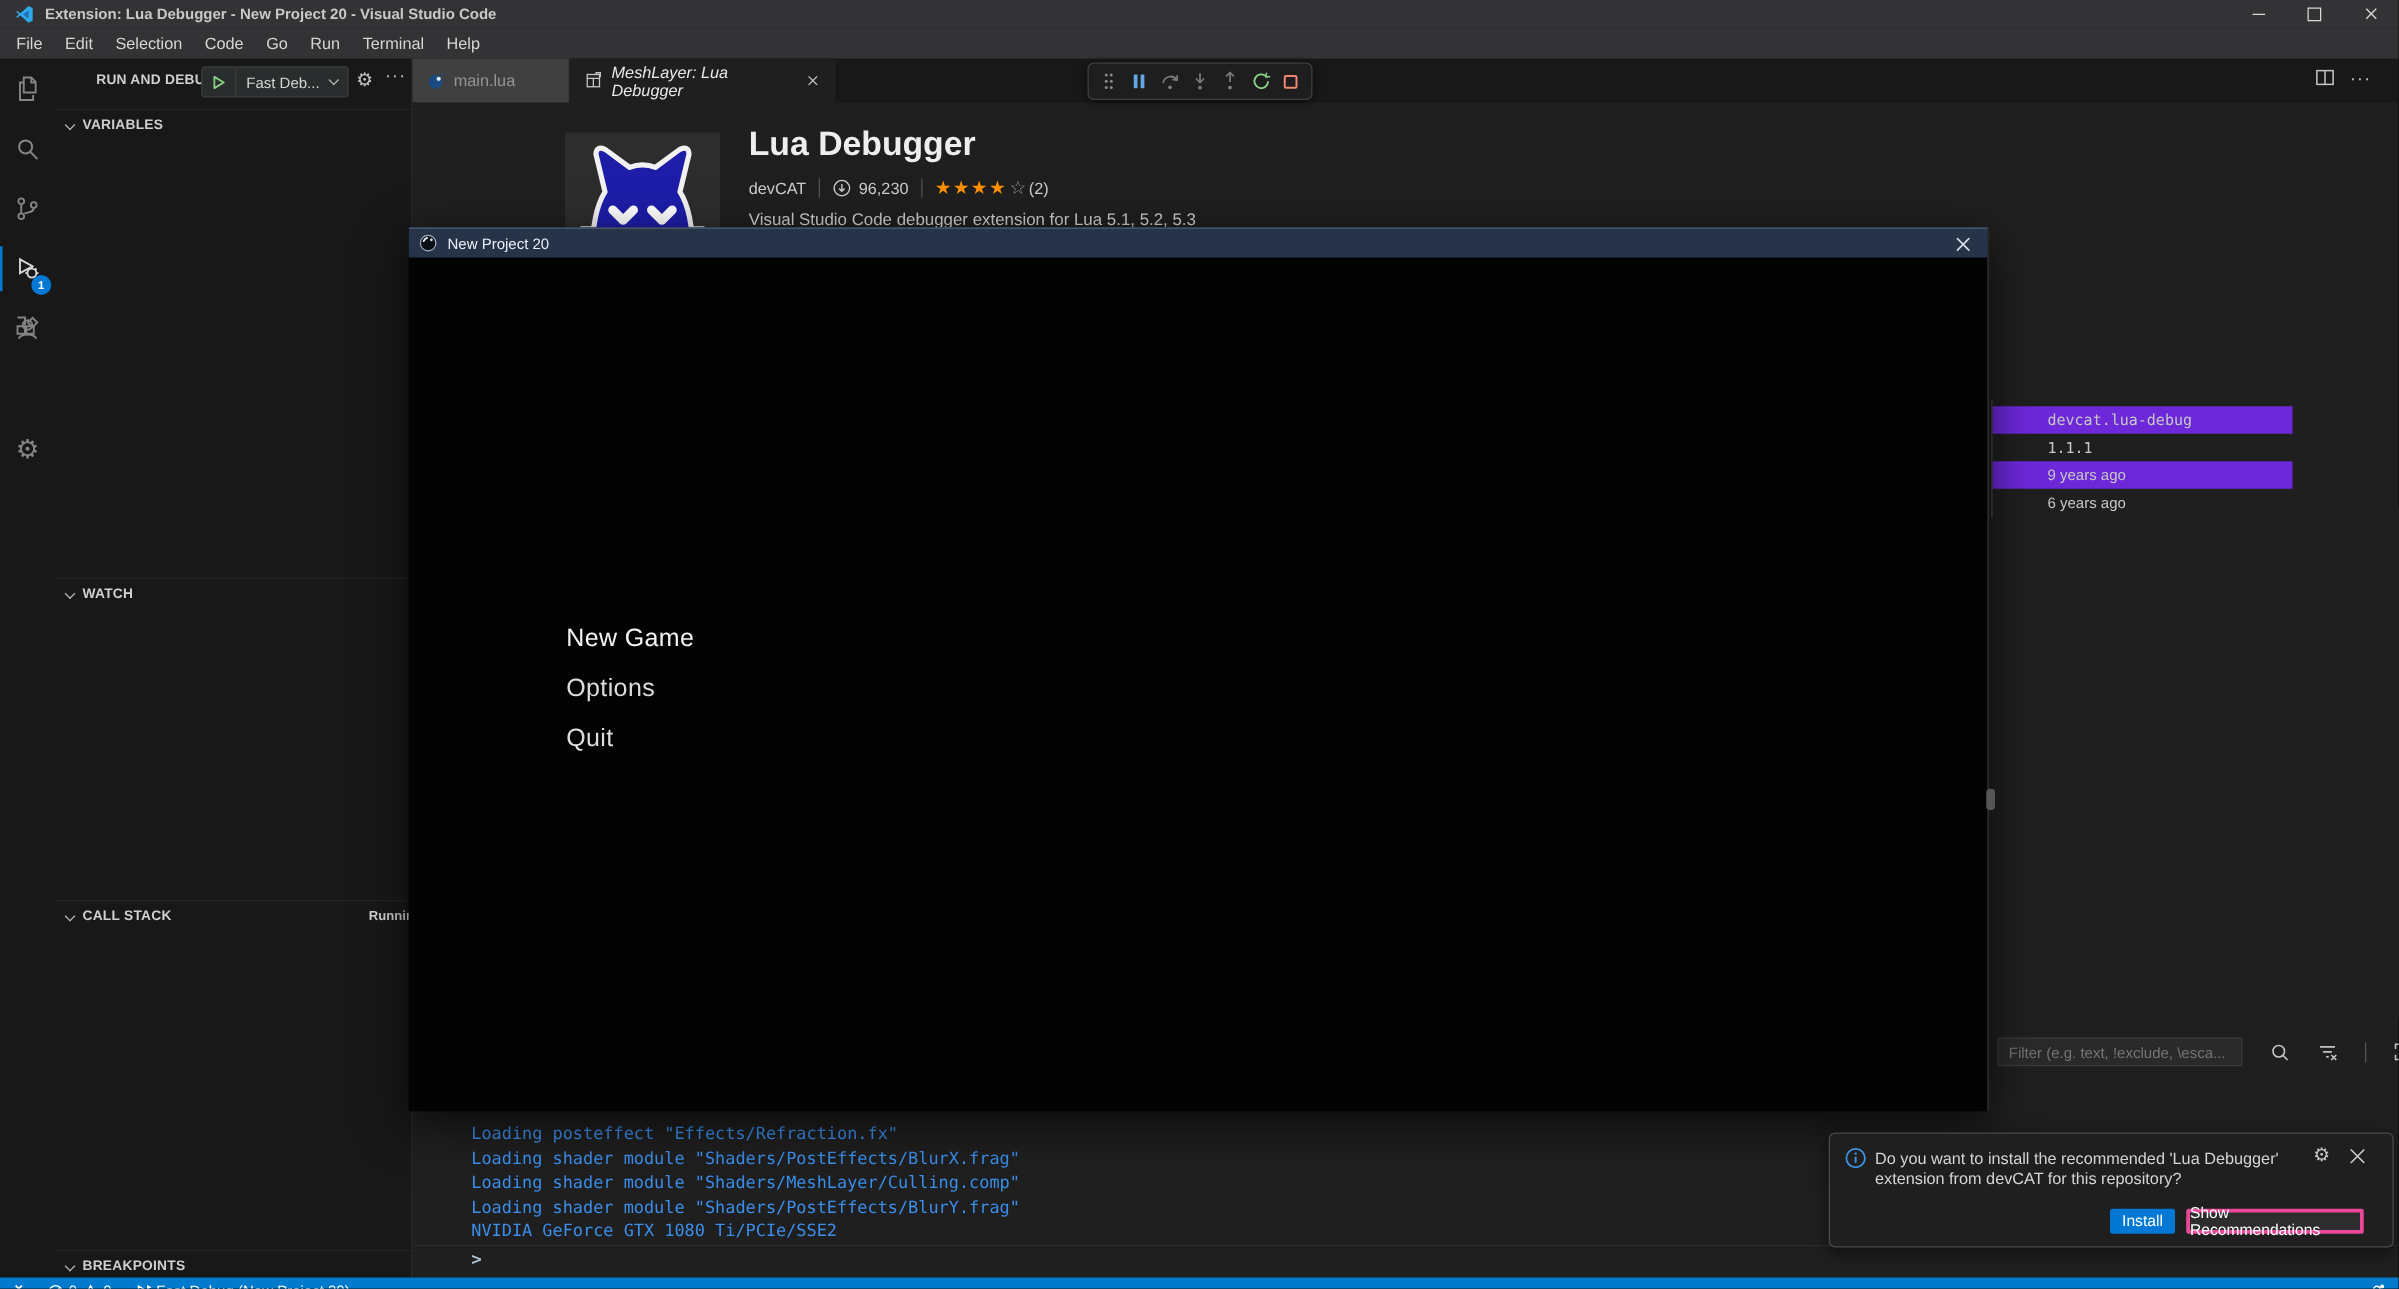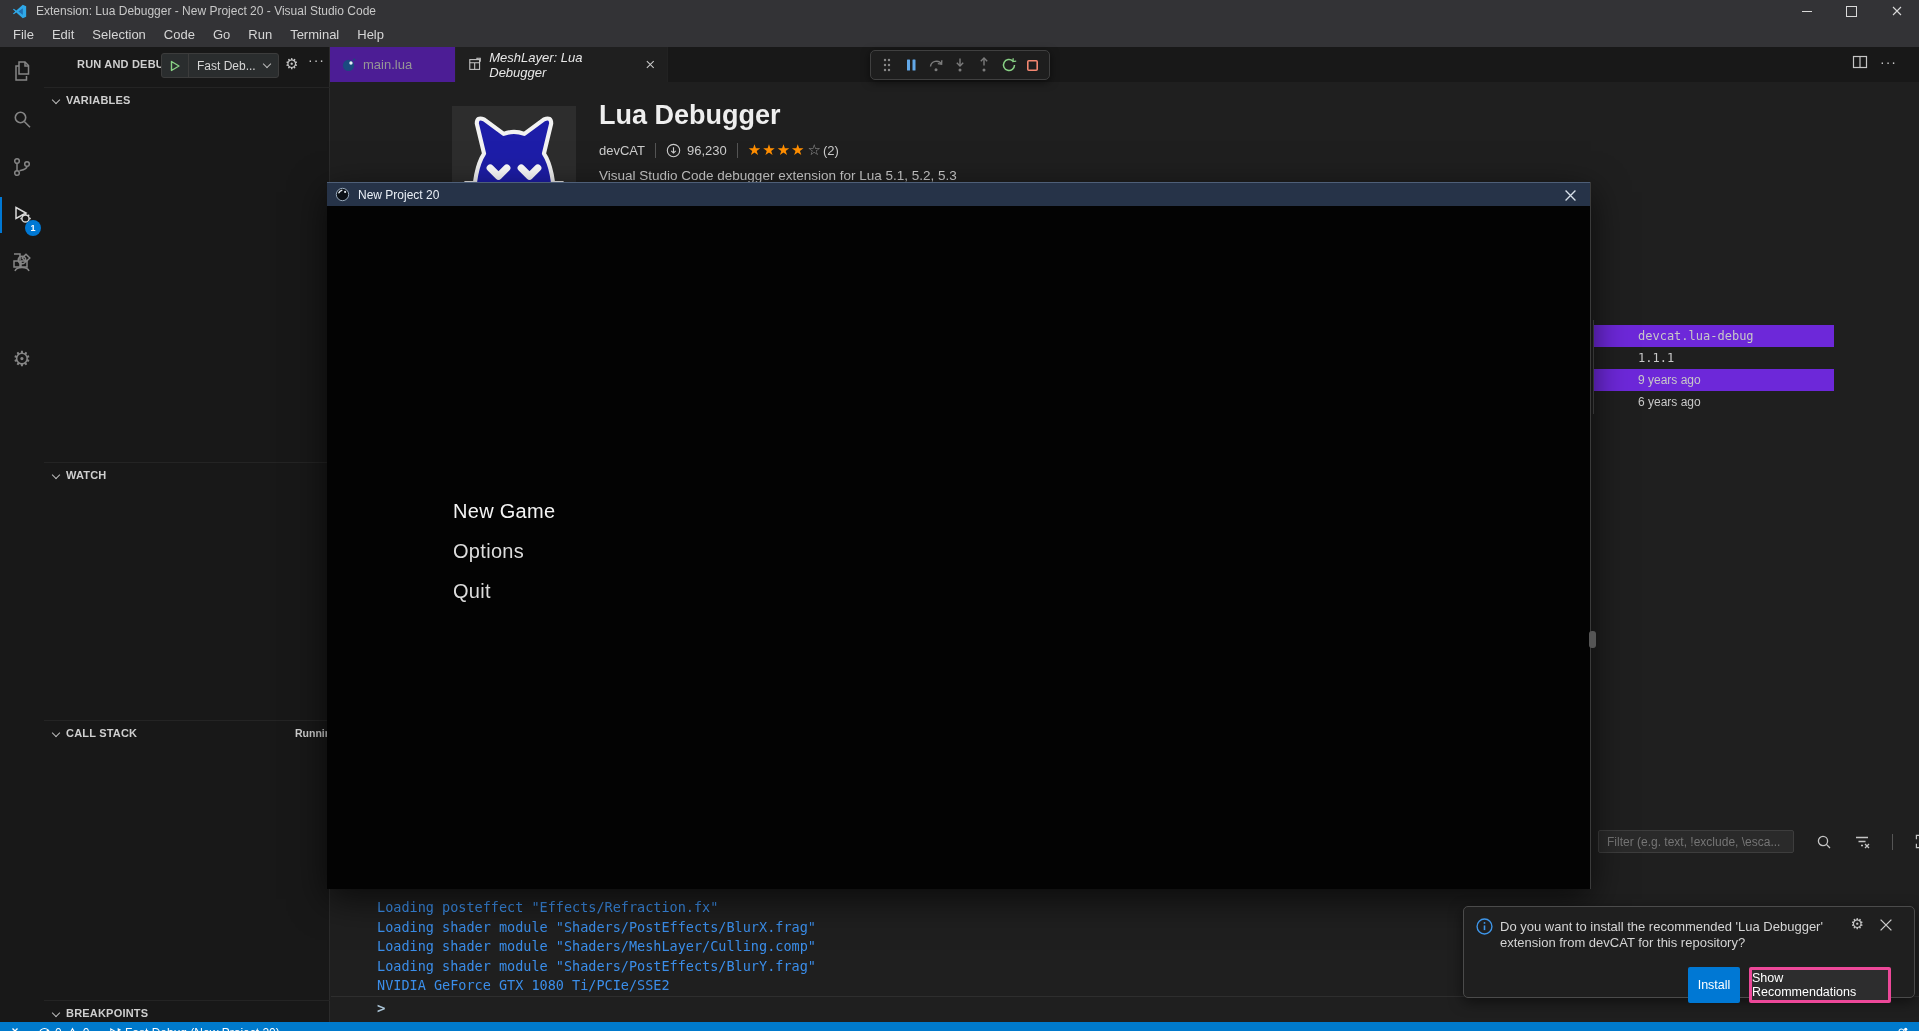--- a/index.html
+++ b/index.html
@@ -2,21 +2,21 @@
 <html><head>
 <meta charset="utf-8">
 <style>
   html,body{margin:0;padding:0;background:#000;}
   #root{position:relative;width:1919px;height:1031px;background:#1f1f1f;overflow:hidden;
         font-family:"Liberation Sans",sans-serif;color:#ccc;-webkit-font-smoothing:antialiased;}
   .abs{position:absolute;}
   .row{display:flex;align-items:center;}
   svg{display:block;}
   
-  .titlebar{left:0;top:0;width:1919px;height:22px;background:#333336;}
+  .titlebar{left:0;top:0;width:1919px;height:22px;background:#333336;font-weight:bold;}
   .title-text{left:36px;top:0;line-height:22px;font-size:12px;color:#c8c8c8;white-space:nowrap;}
   .winctl{top:0;width:45px;height:22px;display:flex;align-items:center;justify-content:center;}
   .menubar{left:0;top:22px;width:1919px;height:25px;background:#333336;display:flex;align-items:center;padding-left:4px;box-sizing:border-box;}
   .menu-item{padding:0 9px;font-size:13px;color:#d6d6d6;line-height:25px;}
   
   .activitybar{left:0;top:47px;width:44px;height:975px;background:#181818;}
   .act-item{position:relative;width:44px;height:48px;display:flex;align-items:center;justify-content:center;}
   .act-active-ind{position:absolute;left:0;top:6px;width:2px;height:36px;background:#0078d4;}
   .badge{position:absolute;right:3px;bottom:3px;width:16px;height:16px;border-radius:50%;background:#0078d4;color:#fff;
          font-size:9px;display:flex;align-items:center;justify-content:center;font-weight:bold;}
@@ -53,21 +53,21 @@
   .filterbar{left:1598px;top:830px;display:flex;align-items:center;gap:22px;}
   .filter-input{width:196px;height:23px;background:#2a2a2a;border:1px solid #3d3d3d;color:#999;font-size:12px;padding:0 8px;box-sizing:border-box;border-radius:2px;font-family:"Liberation Sans",sans-serif;}
   
   .gamewin{left:327px;top:182px;width:1263px;height:707px;background:#030303;z-index:30;box-shadow:0 10px 34px rgba(0,0,0,.65);border-right:1px solid #3a3a3a;}
   .game-titlebar{position:absolute;left:0;top:0;width:100%;height:24px;background:#263348;border-top:1px solid #4e5f78;box-sizing:border-box;display:flex;align-items:center;}
   .game-title{margin-left:8px;font-size:12px;color:#e9eff6;}
   .game-menu-item{position:absolute;left:126px;font-size:20px;letter-spacing:.3px;}
   
   .toast{left:1463px;top:906px;width:452px;height:92px;background:#1f1f1f;border:1px solid #4b4b4b;border-radius:5px;z-index:40;box-shadow:0 4px 14px rgba(0,0,0,.5);box-sizing:border-box;}
   .toast-text{position:absolute;left:36px;font-size:13px;color:#d4d4d4;white-space:nowrap;}
-  .btn{position:absolute;top:60px;height:36px;border-radius:2px;font-size:12.5px;display:flex;align-items:center;justify-content:center;box-sizing:border-box;color:#fff;}
+  .btn{position:absolute;top:60px;height:20px;border-radius:2px;font-size:12.5px;display:flex;align-items:center;justify-content:center;box-sizing:border-box;color:#fff;}
   
   .statusbar{left:0;top:1022px;width:1919px;height:22px;background:#007acc;color:#fff;z-index:50;font-size:12px;}
   .sb-item{position:absolute;top:0;height:22px;display:flex;align-items:center;gap:4px;white-space:nowrap;}
 </style>
 </head>
 <body>
 
 <div id="root">
 
   <div class="abs titlebar">
@@ -178,21 +178,21 @@
       <span class="sec-label">CALL STACK</span>
       <span style="position:absolute;left:251px;width:33px;overflow:hidden;font-size:10.5px;font-weight:bold;color:#cfcfcf;white-space:nowrap;">Running</span>
     </div>
     <div class="sec" style="top:953px;">
       <span class="chev"></span>
       <span class="sec-label">BREAKPOINTS</span>
     </div>
   </div>
 
   <div class="abs tabstrip"></div>
-  <div class="abs tab" style="left:330px;top:47px;width:126px;background:#4c1d95;color:#969696;">
+  <div class="abs tab" style="left:330px;top:47px;width:126px;background:#404040;color:#969696;">
     <svg width="14" height="14" viewBox="0 0 15 15">
       <circle cx="7" cy="8" r="6" fill="#1b4a80"></circle>
         <circle cx="9.6" cy="5.4" r="1.8" fill="#e8eef5"></circle>
         <circle cx="13.2" cy="1.8" r="1.2" fill="#1b4a80"></circle>
     </svg>
     <span>main.lua</span>
   </div>
   <div class="abs tab" style="left:456px;top:47px;width:212px;background:#1f1f1f;color:#e8e8e8;font-style:italic;">
     <svg width="15" height="15" viewBox="0 0 16 16" fill="none" stroke="#c5c5c5" stroke-width="1.2">
       <rect x="2" y="2.5" width="11" height="11"></rect>

